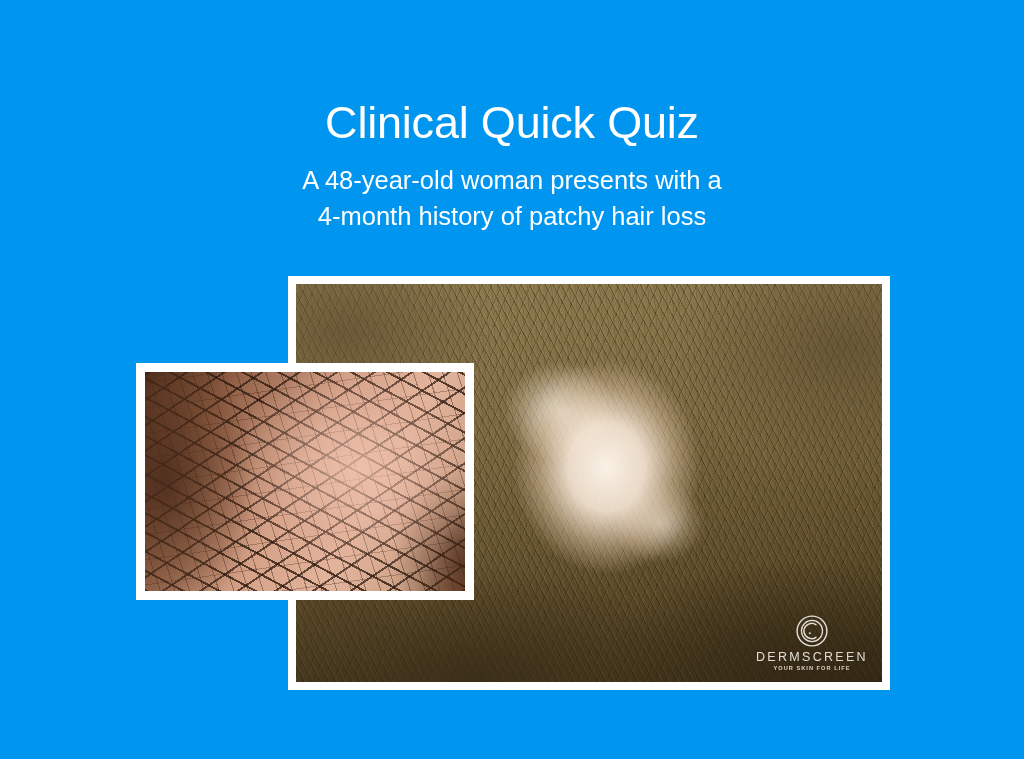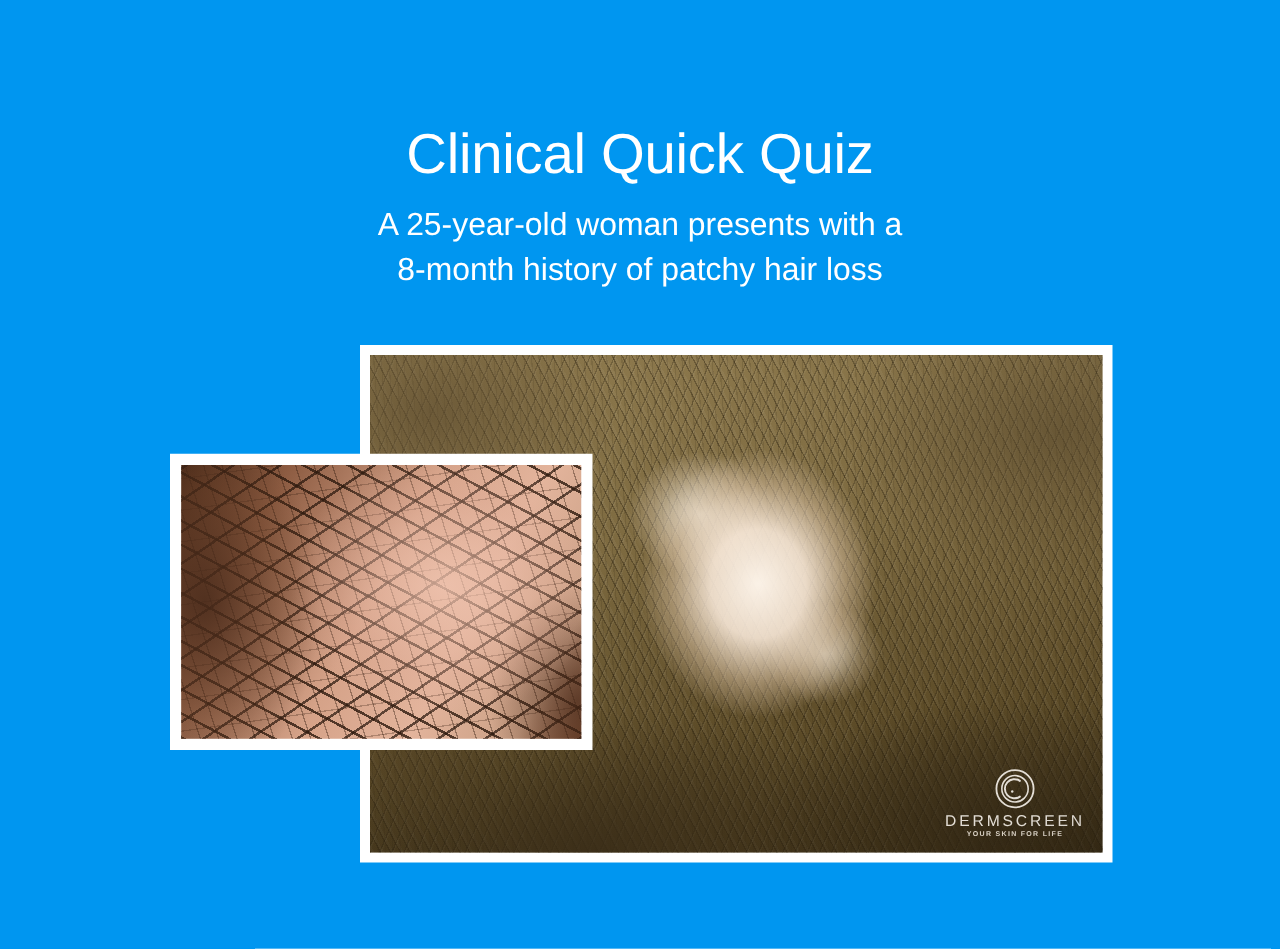--- a/index.html
+++ b/index.html
@@ -207,22 +207,22 @@
   }
 </style>
 </head>
 <body>
 
 <div id="slide">
 
   <h1 id="title">Clinical Quick Quiz</h1>
 
   <div id="subtitle">
-    <span class="sub-line">A 25-year-old woman presents with a</span>
-    <span class="sub-line">8-month history of patchy hair loss</span>
+    <span class="sub-line">A 48-year-old woman presents with a</span>
+    <span class="sub-line">4-month history of patchy hair loss</span>
   </div>
 
   <div class="photo-frame" id="main-photo-frame">
     <div class="photo-inner" id="main-photo-inner" aria-label="Clinical photograph of scalp showing a patch of hair loss">
 
       <div id="watermark">
         <svg id="watermark-logo" viewBox="0 0 40 40">
           <circle cx="20" cy="20" r="17.5" fill="none" stroke="#f2ede6" stroke-width="1.7"></circle>
           <circle cx="20" cy="20" r="12.4" fill="none" stroke="#f2ede6" stroke-width="1.5"></circle>
           <path d="M24.6 12.6 A9 9 0 1 0 24.6 27.4" fill="none" stroke="#f2ede6" stroke-width="1.8" stroke-linecap="round"></path>

